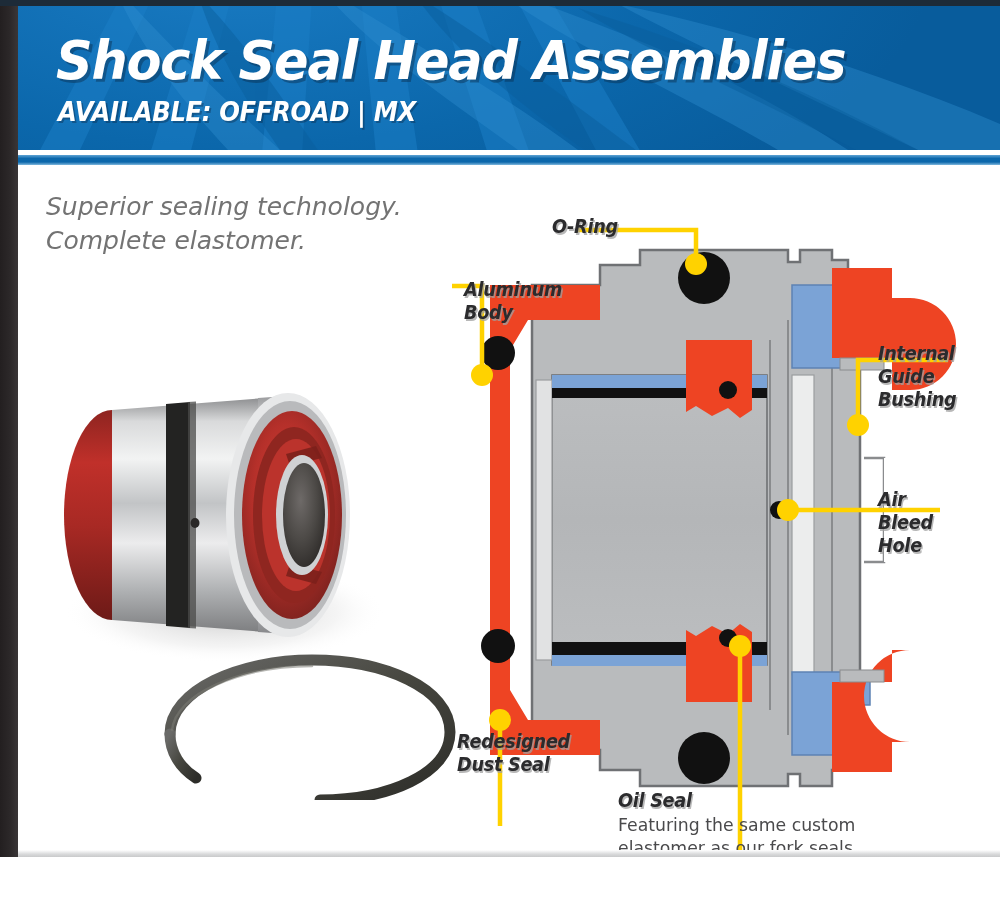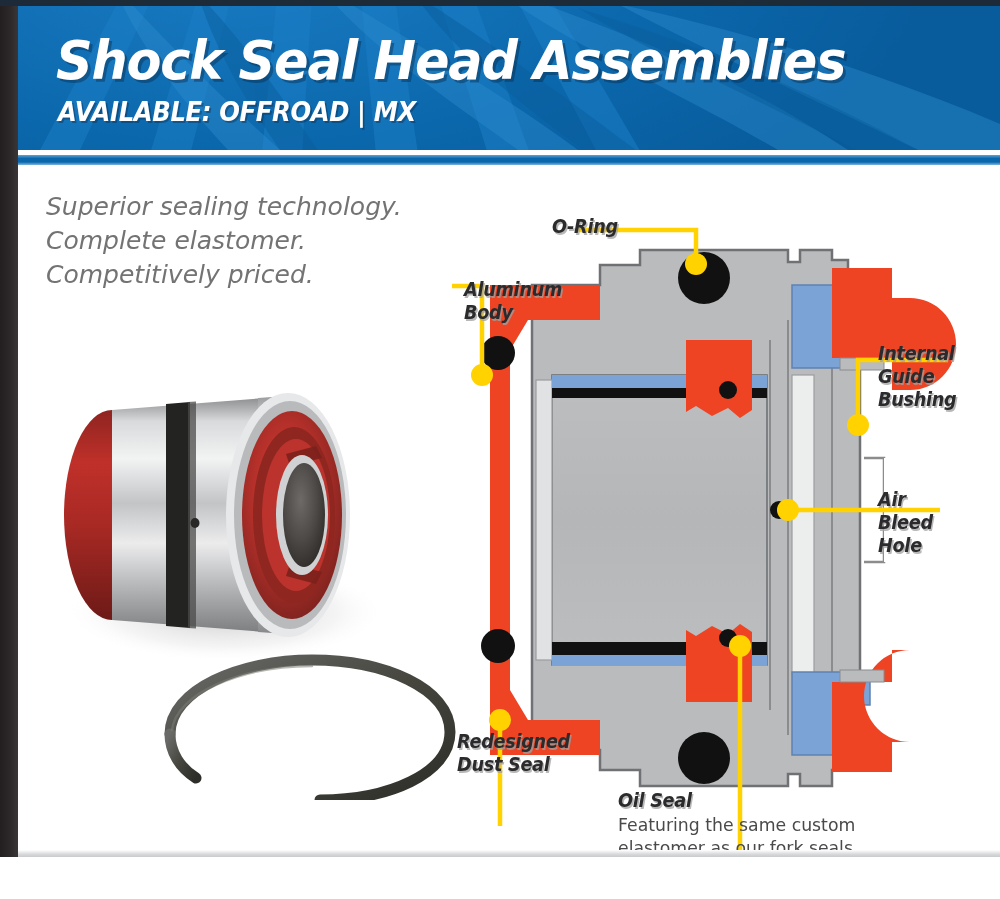--- a/index.html
+++ b/index.html
@@ -189,21 +189,20 @@
     <div class="banner-sub">AVAILABLE: OFFROAD | MX</div>
   </div>
 
   <div class="strip-white"></div>
   <div class="strip-blue"></div>
   <div class="strip-white2"></div>
 
   <div class="intro">
     <div class="intro-line">Superior sealing technology.</div>
     <div class="intro-line">Complete elastomer.</div>
-    <div class="intro-line">Competitively priced.</div>
   </div>
 
   <svg class="photo" viewBox="0 0 420 440">
     <defs>
       <linearGradient id="chromeBody" x1="0" y1="0" x2="0" y2="1">
         <stop offset="0%" stop-color="#8e8f91"></stop>
         <stop offset="10%" stop-color="#d9dadb"></stop>
         <stop offset="26%" stop-color="#f2f3f3"></stop>
         <stop offset="45%" stop-color="#c2c4c6"></stop>
         <stop offset="62%" stop-color="#ececed"></stop>

